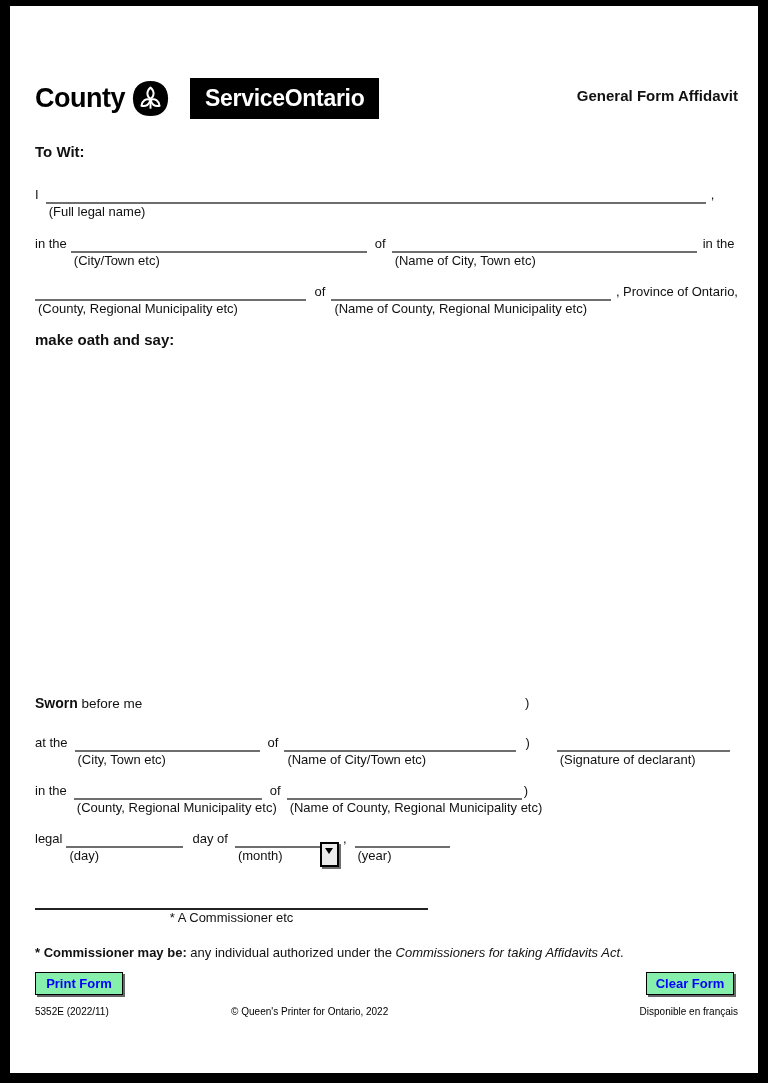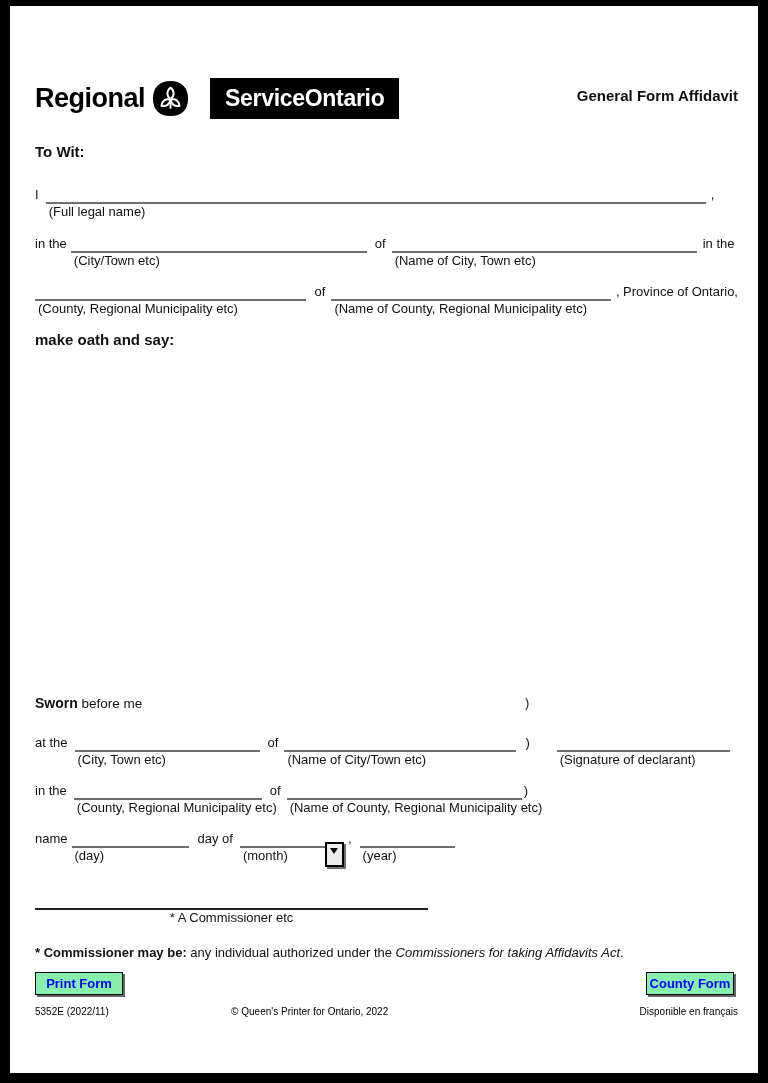--- a/index.html
+++ b/index.html
@@ -71,21 +71,21 @@
   
 </style>
 </head>
 <body>
 
 <div class="page">
   <div class="content">
 
     <div class="header">
       <div class="ont-logo">
-        <span class="ont-text">Regional</span>
+        <span class="ont-text">County</span>
         <svg class="trillium" viewBox="0 0 40 40" xmlns="http://www.w3.org/2000/svg">
           <path d="M20 1 C 32 1 39 8 39 20 C 39 32 32 39 20 39 C 8 39 1 32 1 20 C 1 8 8 1 20 1 Z" fill="#000"></path>
           <g stroke="#fff" stroke-width="2.1" fill="none" stroke-linejoin="round">
             <path d="M20 8 C 24.5 12 24.5 17.5 20 20.5 C 15.5 17.5 15.5 12 20 8 Z"></path>
             <path transform="rotate(125 20 21)" d="M20 9 C 24 12.5 24 17.5 20 20.5 C 16 17.5 16 12.5 20 9 Z"></path>
             <path transform="rotate(-125 20 21)" d="M20 9 C 24 12.5 24 17.5 20 20.5 C 16 17.5 16 12.5 20 9 Z"></path>
             <path d="M20 20.5 L20 31"></path>
           </g>
         </svg>
       </div>
@@ -166,21 +166,21 @@
       </div>
       <span class="pre" style="margin-left:8px;">of</span>
       <div class="fg" style="width:235px; margin-left:6px;">
         <input class="field" type="text" style="">
         <div class="flabel">(Name of County, Regional Municipality etc)</div>
       </div>
       <span class="pre" style="margin-left:2px;">)</span>
     </div>
 
     <div class="row" style="margin-top:15px;">
-      <span class="pre">name</span>
+      <span class="pre">legal</span>
       <div class="fg" style="width:117px; margin-left:4px;">
         <input class="field" type="text" style="">
         <div class="flabel">(day)</div>
       </div>
       <span class="pre" style="margin-left:9px;">day of</span>
       <div class="fg" style="width:94px; margin-left:7px;">
         <input class="field" type="text" style="">
         <div class="flabel">(month)</div>
         <button class="dd">
           <span class="dd-tri"></span>
@@ -197,21 +197,21 @@
       <input class="field dark" type="text" style="">
       <div class="flabel" style="padding-left:0;">* A Commissioner etc</div>
     </div>
 
     <div class="note" style="margin-top:20px;">
       <span class="b">* Commissioner may be:</span><span> any individual authorized under the </span><span class="it">Commissioners for taking Affidavits Act</span><span>.</span>
     </div>
 
     <div class="btn-row">
       <button class="btn">Print Form</button>
-      <button class="btn">County Form</button>
+      <button class="btn">Clear Form</button>
     </div>
 
     <div class="footer">
       <span>5352E (2022/11)</span>
       <span style="margin-left:23px;">© Queen's Printer for Ontario, 2022</span>
       <span style="margin-left:152px;">Disponible en français</span>
     </div>
 
   </div>
 </div>

